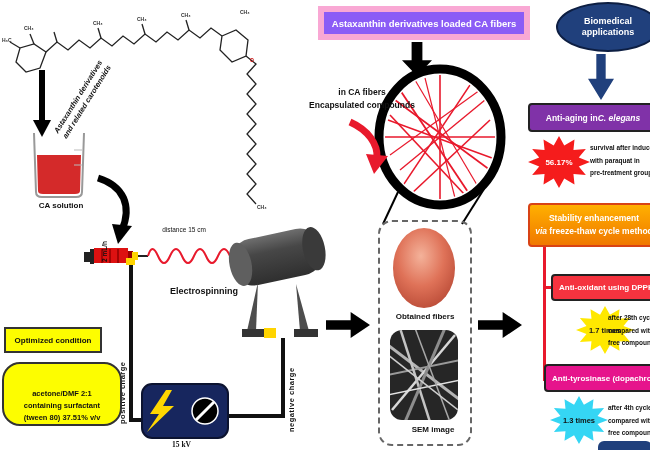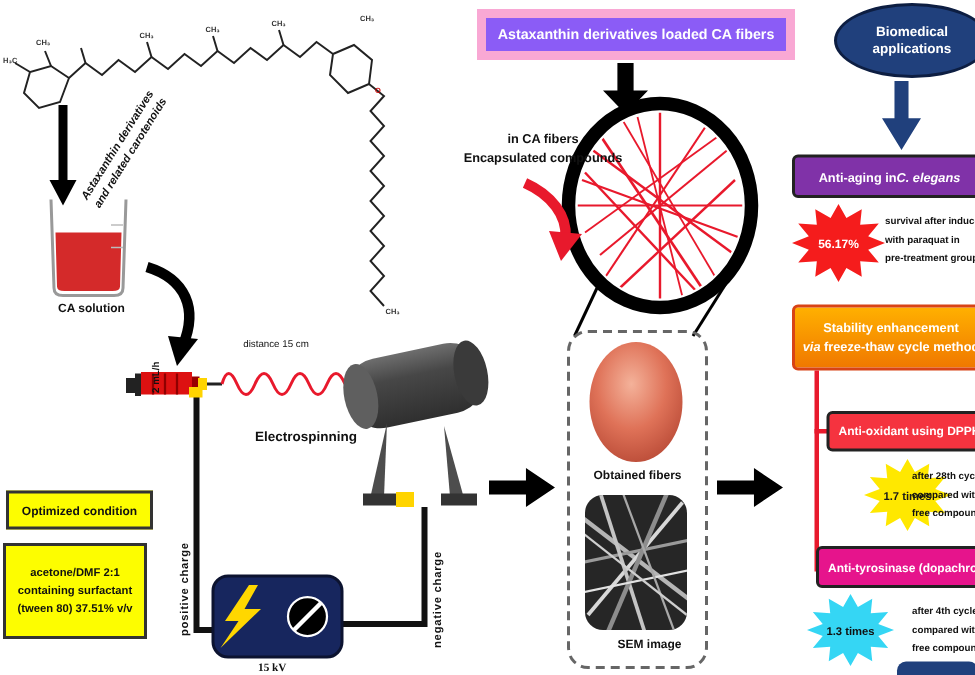--- a/index.html
+++ b/index.html
@@ -181,21 +181,21 @@
   <div class="rot bold" style="left:101px;top:262px;font-size:6.5px;">2 mL/h</div>
   <div class="rot bold" style="left:118px;top:424px;font-size:7.5px;letter-spacing:0.5px;">positive charge</div>
   <div class="rot bold" style="left:287px;top:432px;font-size:7.5px;letter-spacing:0.5px;">negative charge</div>
 
   <div class="box bold" style="left:26px;top:201px;width:70px;text-align:center;font-size:8px;">CA solution</div>
   <div class="box" style="left:142px;top:226px;width:84px;text-align:center;font-size:6.5px;">distance 15 cm</div>
   <div class="box bold" style="left:156px;top:286px;width:96px;text-align:center;font-size:9px;">Electrospinning</div>
   <div class="box bold" style="left:172px;top:440px;font-size:7.5px;font-family:Liberation Serif, serif;">15 kV</div>
 
   <div class="box yellow-box flexc" style="left:4px;top:316px;width:98px;height:26px;font-size:8px;margin-top:11px;">Optimized condition</div>
-  <div class="box yellow-box" style="left:2px;top:362px;width:96px;height:64px;font-size:7.5px;display:flex;flex-direction:column;align-items:center;justify-content:center;line-height:1.6;text-align:center;">
+  <div class="box yellow-box" style="left:2px;top:362px;width:120px;height:64px;font-size:7.5px;display:flex;flex-direction:column;align-items:center;justify-content:flex-end;line-height:1.6;text-align:center;border-radius:18px;">
     <div>acetone/DMF 2:1</div>
     <div>containing surfactant</div>
     <div>(tween 80) 37.51% v/v</div>
   </div>
 
   <div class="box title-box flexc" style="left:318px;top:6px;width:212px;height:34px;">Astaxanthin derivatives loaded CA fibers</div>
   <div class="box arrow-down" style="left:402px;top:42px;width:30px;height:34px;"></div>
 
   <div class="box bold" style="left:298px;top:86px;width:128px;text-align:center;font-size:8.5px;line-height:1.5;">
     <div>in CA fibers</div>
@@ -239,21 +239,21 @@
 
   <div class="box burst" style="left:576px;top:306px;width:58px;height:48px;background:#ffe800;color:#1a1a1a;font-size:7.5px;">1.7 times</div>
   <div class="box" style="left:608px;top:312px;">
     <div class="sideline">after 28th cycle</div>
     <div class="sideline">compared with</div>
     <div class="sideline">free compound</div>
   </div>
 
   <div class="box app-box nowrap" style="left:544px;top:364px;width:120px;height:28px;background:#e6148c;font-size:8px;padding-left:6px;">Anti-tyrosinase (dopachrome</div>
 
-  <div class="box burst" style="left:538px;top:396px;width:58px;height:48px;background:#35d6f4;color:#111;font-size:7.5px;">1.3 times</div>
+  <div class="box burst" style="left:550px;top:396px;width:58px;height:48px;background:#35d6f4;color:#111;font-size:7.5px;">1.3 times</div>
   <div class="box" style="left:608px;top:402px;">
     <div class="sideline">after 4th cycle</div>
     <div class="sideline">compared with</div>
     <div class="sideline">free compound</div>
   </div>
 
   <div class="box" style="left:598px;top:441px;width:54px;height:9px;background:#20407c;border-radius:6px 6px 0 0;"></div>
 
 </div>
 

